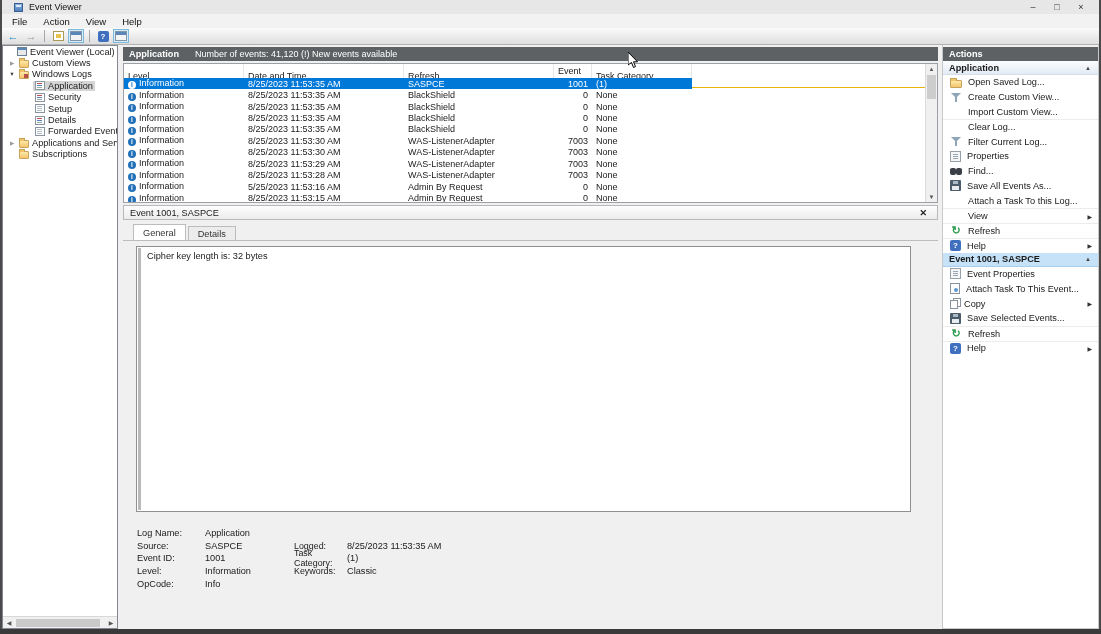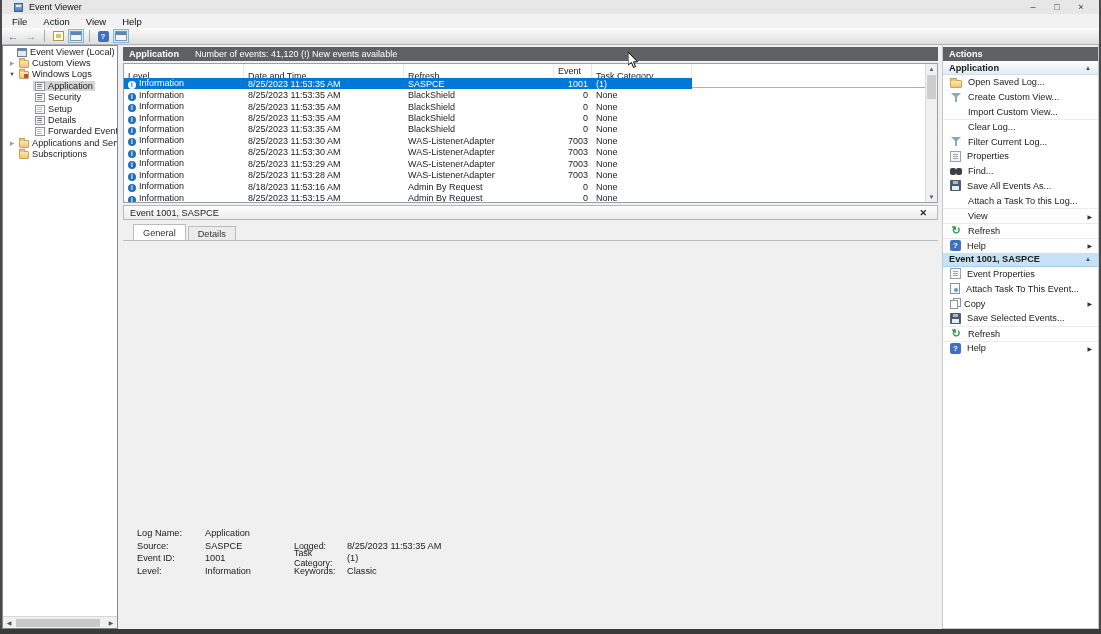--- a/index.html
+++ b/index.html
@@ -34,21 +34,21 @@
   .icon-export::after { content:""; position:absolute; left:2px; top:2px; width:5px; height:4px; background:#e8c34a; }
   .icon-window { width:12px; height:10px; background:#f4f4f4; border:1px solid #8294a8; position:relative; }
   .icon-window::before { content:""; position:absolute; left:0; right:0; top:0; height:3px; background:#5b87b8; }
   .icon-help-sq { width:11px; height:11px; background:#3f6fbf; color:#fff; border-radius:2px; font-size:8px; font-weight:bold; text-align:center; line-height:11px; }
 
   
   .tree-panel { position:absolute; left:2px; top:45px; width:116px; bottom:5px; background:#fff; border:1px solid #828790; }
   .tree-row { height:11.4px; display:flex; align-items:center; white-space:nowrap; overflow:hidden; }
   .expander { width:10px; text-align:center; font-size:6px; color:#9a9a9a; flex:none; }
   .expander.expanded { color:#3c3c3c; }
-  .row-inner { display:flex; align-items:flex-end; padding:0 2px; }
+  .row-inner { display:flex; align-items:center; padding:0 2px; }
   .row-inner.selected { background:#d5d5d5; }
   .ticon { width:10px; height:9px; flex:none; margin-right:3px; position:relative; }
   .ticon.console { background:#e9e9e9; border:1px solid #6b7f94; }
   .ticon.console::before { content:""; position:absolute; left:0; right:0; top:0; height:2px; background:#5b87b8; }
   .ticon.folder-view, .ticon.folder-logs, .ticon.folder-apps, .ticon.subscriptions { background:linear-gradient(#ffe9a8,#f3c46b); border:1px solid #c9a35a; border-radius:1px; margin-top:2px; height:8px; }
   .ticon.folder-view::before, .ticon.folder-logs::before, .ticon.folder-apps::before, .ticon.subscriptions::before { content:""; position:absolute; top:-3px; left:-1px; width:4px; height:2px; background:#f0c464; border:1px solid #c9a35a; border-bottom:none; }
   .ticon.folder-logs::after { content:""; position:absolute; right:0px; bottom:0px; width:4px; height:4px; background:#b8504a; }
   .ticon.log, .ticon.log-plain { background:#fff; border:1px solid #8a93a0; }
   .ticon.log::after { content:""; position:absolute; left:1px; top:1px; width:5px; height:1px; background:#c0504d; box-shadow:0 2px 0 #4f81bd, 0 4px 0 #9aa; }
   .ticon.log-plain::after { content:""; position:absolute; left:1px; top:1px; width:5px; height:1px; background:#b5bcc4; box-shadow:0 2px 0 #b5bcc4, 0 4px 0 #b5bcc4; }
@@ -330,21 +330,21 @@
         </div>
         <div class="evt-row">
           <span class="ecell c-level"><i class="info-icon">i</i>Information</span>
           <span class="ecell c-date">8/25/2023 11:53:28 AM</span>
           <span class="ecell c-source">WAS-ListenerAdapter</span>
           <span class="ecell c-eventid">7003</span>
           <span class="ecell c-task">None</span>
         </div>
         <div class="evt-row">
           <span class="ecell c-level"><i class="info-icon">i</i>Information</span>
-          <span class="ecell c-date">8/18/2023 11:53:16 AM</span>
+          <span class="ecell c-date">5/25/2023 11:53:16 AM</span>
           <span class="ecell c-source">Admin By Request</span>
           <span class="ecell c-eventid">0</span>
           <span class="ecell c-task">None</span>
         </div>
         <div class="evt-row">
           <span class="ecell c-level"><i class="info-icon">i</i>Information</span>
           <span class="ecell c-date">8/25/2023 11:53:15 AM</span>
           <span class="ecell c-source">Admin By Request</span>
           <span class="ecell c-eventid">0</span>
           <span class="ecell c-task">None</span>
@@ -359,20 +359,23 @@
 
   <div class="preview-header">
     <span class="preview-title">Event 1001, SASPCE</span>
     <span class="preview-close">✕</span>
   </div>
   <div class="tabs" id="preview-tabs">
       <div class="tab active">General</div>
       <div class="tab">Details</div>
     </div>
   <div class="tabline"></div>
+  <div class="msg-box">
+    <div class="msg-text">Cipher key length is: 32 bytes</div>
+  </div>
   <div class="fields" id="event-fields">
       <div class="frow">
         <span class="flabel">Log Name:</span>
         <span class="fvalue">Application</span>
       </div>
       <div class="frow">
         <span class="flabel">Source:</span>
         <span class="fvalue">SASPCE</span>
         <span class="rlabel">Logged:</span>
         <span class="rvalue">8/25/2023 11:53:35 AM</span>
@@ -382,20 +385,24 @@
         <span class="fvalue">1001</span>
         <span class="rlabel">Task Category:</span>
         <span class="rvalue">(1)</span>
       </div>
       <div class="frow">
         <span class="flabel">Level:</span>
         <span class="fvalue">Information</span>
         <span class="rlabel">Keywords:</span>
         <span class="rvalue">Classic</span>
       </div>
+      <div class="frow">
+        <span class="flabel">OpCode:</span>
+        <span class="fvalue">Info</span>
+      </div>
     </div>
 </div>
 
 <div class="actions">
   <div class="actions-gap"></div>
   <div class="actions-title-bar">
     <span>Actions</span>
   </div>
   <div id="actions-sections">
       <div class="action-section-header">

